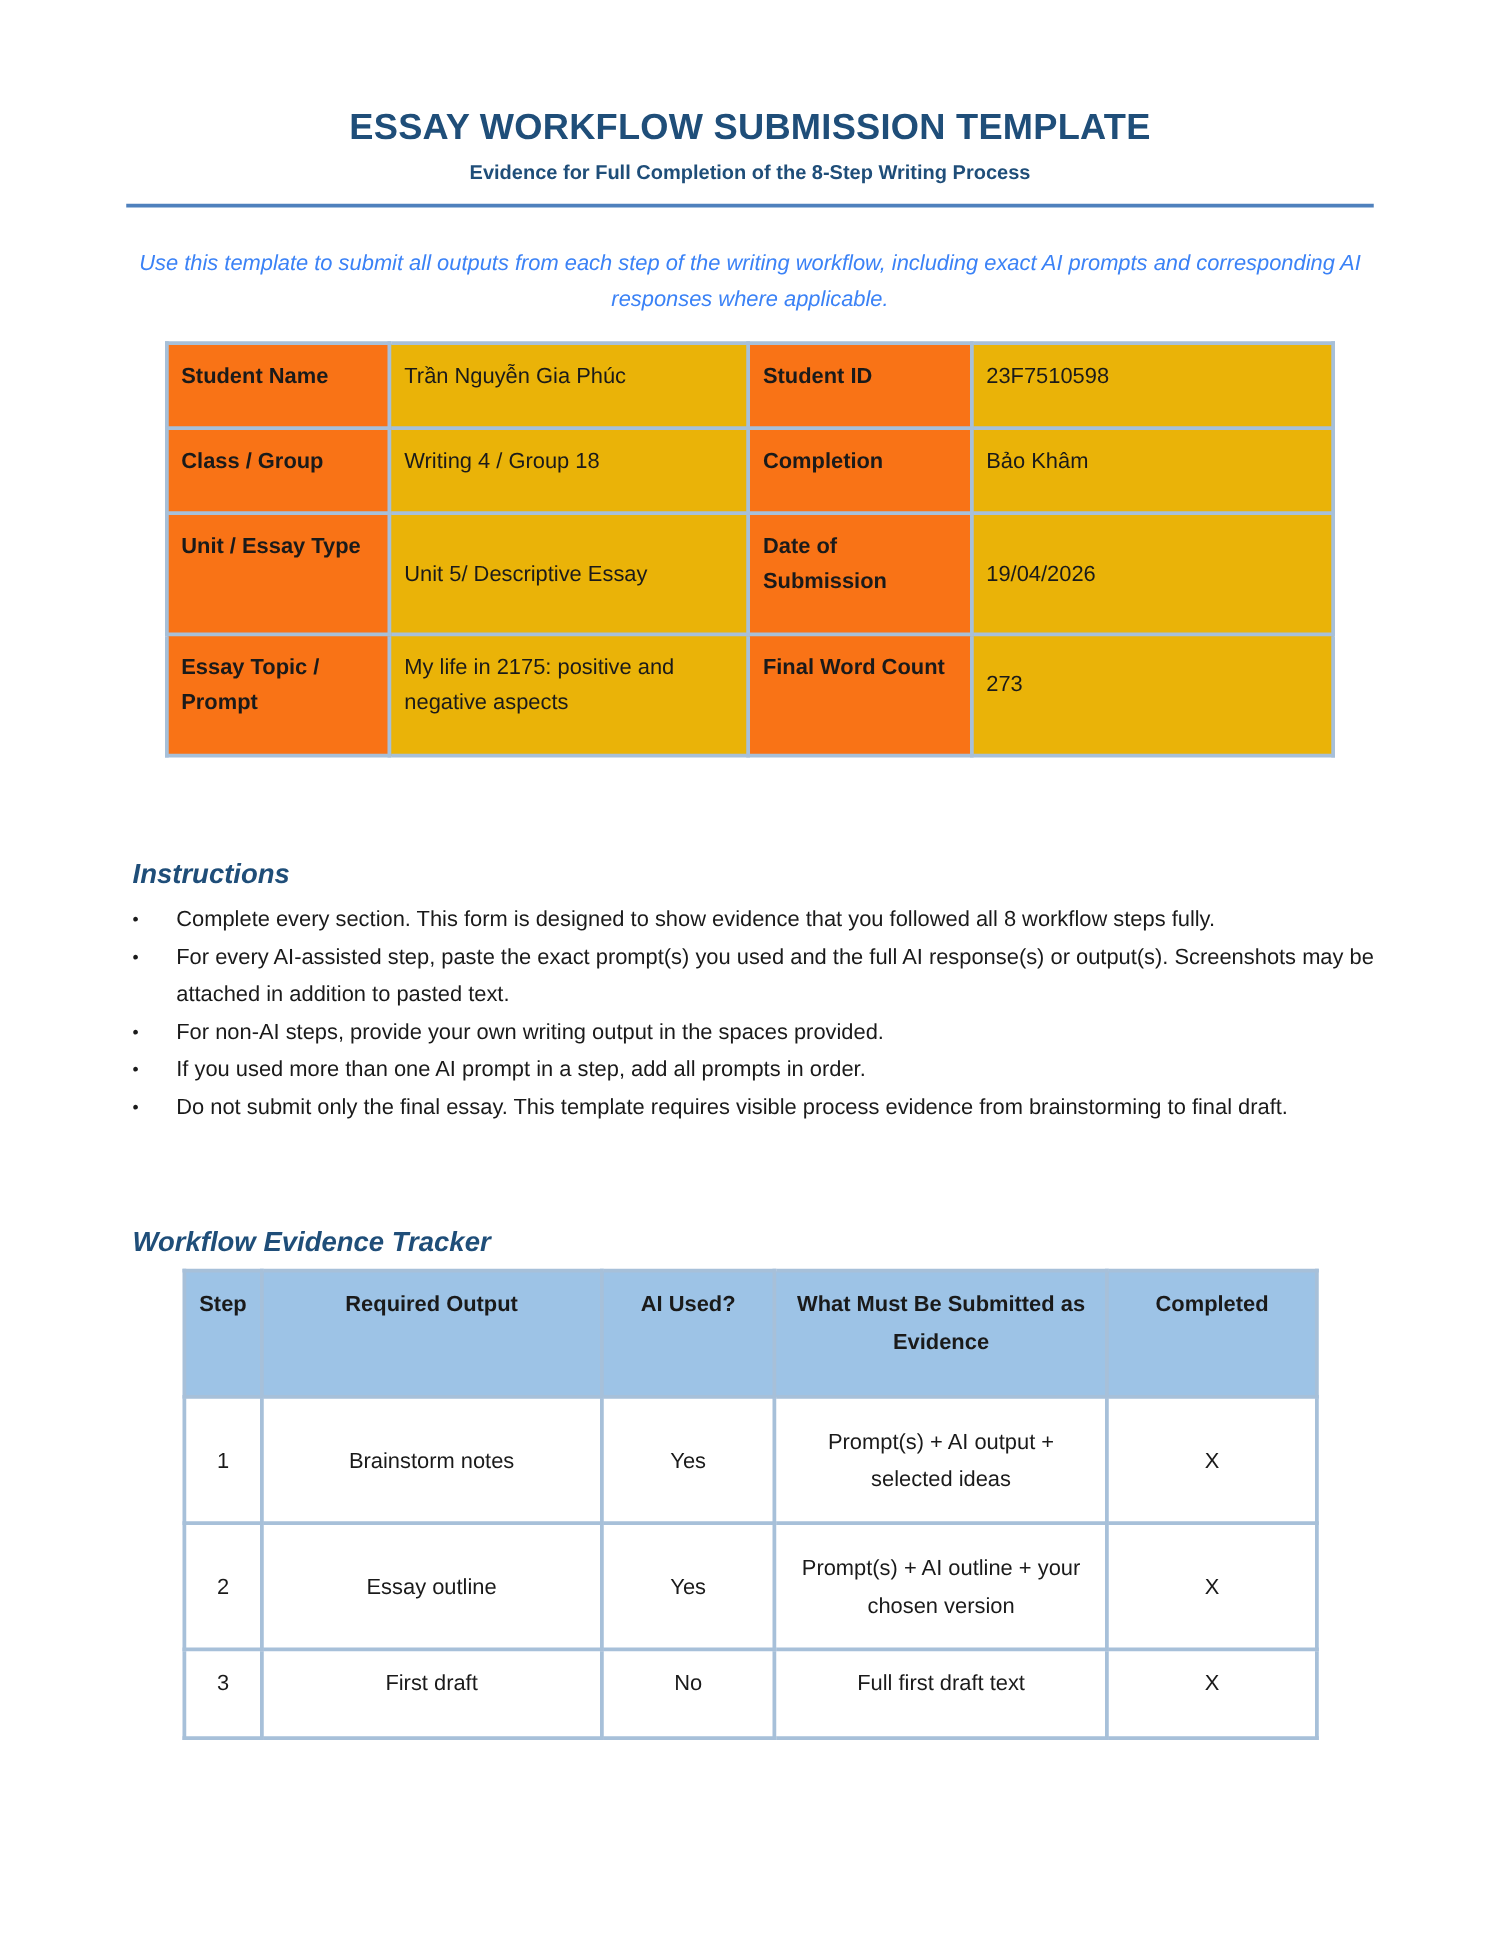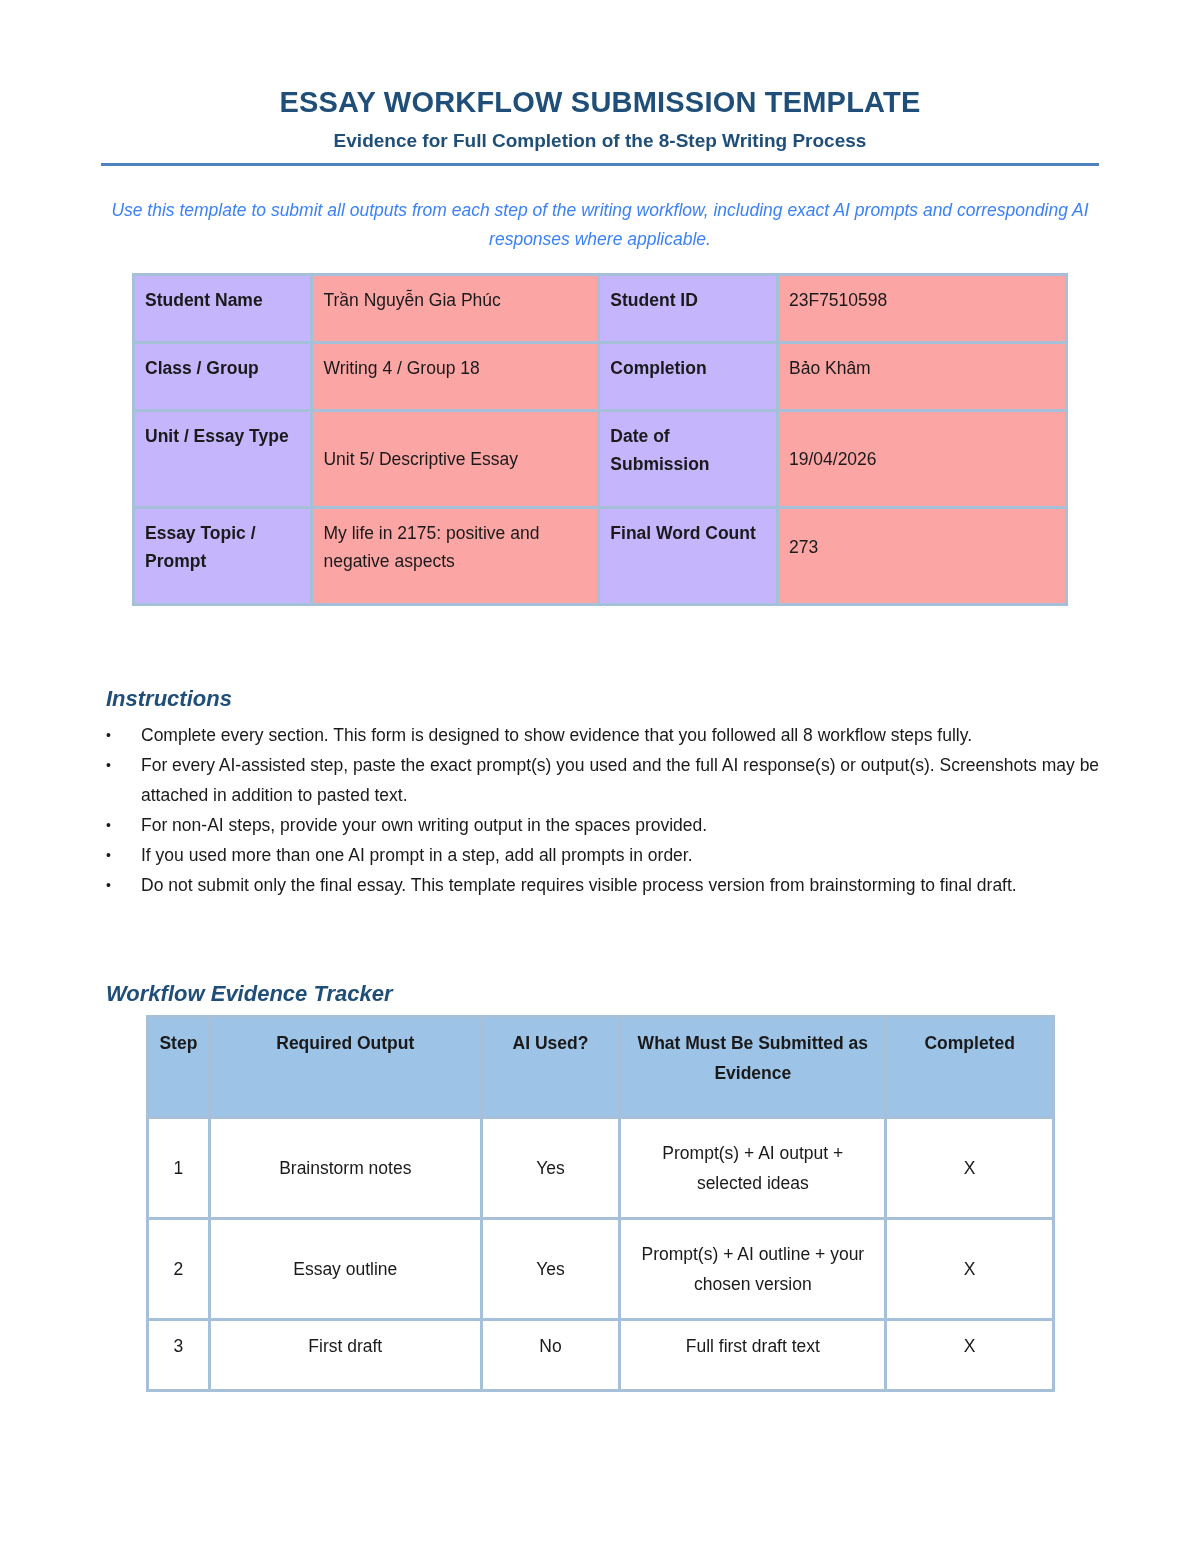--- a/index.html
+++ b/index.html
@@ -7,38 +7,38 @@
       width: 1200px; height: 1553px; position: relative; overflow: hidden;
       font-family: "Liberation Sans", sans-serif; color: #1a1a1a;
     }
     .title {
       position: absolute; left: 0; width: 1200px; top: 86px; text-align: center;
       font-family: "Liberation Sans", sans-serif; font-weight: bold;
       font-size: 29px; color: #1f4e79; letter-spacing: 0.2px;
     }
     .subtitle {
       position: absolute; left: 0; width: 1200px; top: 130px; text-align: center;
-      font-weight: bold; font-size: 19px; color: #1f4e79;
+      font-weight: bold; font-size: 16px; color: #1f4e79;
     }
     .rule {
       position: absolute; left: 101px; width: 998px; top: 163px; height: 3px;
       background: #4f81bd;
     }
     .intro {
       position: absolute; left: 110px; width: 980px; top: 196px; text-align: center;
       font-style: italic; font-size: 17.5px; line-height: 29px; color: #3b82f6;
     }
     table { border-collapse: collapse; position: absolute; }
     .info-table { left: 132px; top: 273px; width: 936px; }
     .info-table td {
       border: 3px solid #a7c0d9; padding: 10px 10px; vertical-align: top;
       font-size: 17.5px; line-height: 28px;
     }
-    .info-table td.lbl { background: #c4b5fd; font-weight: bold; width: 156px; }
-    .info-table td.val { background: #fca5a5; }
+    .info-table td.lbl { background: #f97316; font-weight: bold; width: 156px; }
+    .info-table td.val { background: #eab308; }
     .info-table td.val.mid { vertical-align: middle; }
     .h2 {
       position: absolute; left: 106px; font-weight: bold; font-size: 22px; color: #1f4e79; font-style: italic;
     }
     .instructions {
       position: absolute; left: 106px; top: 720px; width: 1000px; margin: 0; padding: 0;
       list-style: none; font-size: 17.5px; line-height: 30px;
     }
     .instructions li { position: relative; padding-left: 35px; }
     .instructions li .bullet {
@@ -96,21 +96,21 @@
   </tr>
 </tbody>
   </table>
 
 <div class="h2" style="top:686px">Instructions</div>
 <ul class="instructions">
   <li><span class="bullet">•</span><span>Complete every section. This form is designed to show evidence that you followed all 8 workflow steps fully.</span></li>
   <li><span class="bullet">•</span><span>For every AI-assisted step, paste the exact prompt(s) you used and the full AI response(s) or output(s). Screenshots may be attached in addition to pasted text.</span></li>
   <li><span class="bullet">•</span><span>For non-AI steps, provide your own writing output in the spaces provided.</span></li>
   <li><span class="bullet">•</span><span>If you used more than one AI prompt in a step, add all prompts in order.</span></li>
-  <li><span class="bullet">•</span><span>Do not submit only the final essay. This template requires visible process version from brainstorming to final draft.</span></li>
+  <li><span class="bullet">•</span><span>Do not submit only the final essay. This template requires visible process evidence from brainstorming to final draft.</span></li>
 </ul>
 
 <div class="h2" style="top:981px">Workflow Evidence Tracker</div>
 <table class="tracker">
   <colgroup>
       <col style="width:62px">
       <col style="width:273px">
       <col style="width:139px">
       <col style="width:267px">
       <col style="width:168px">

